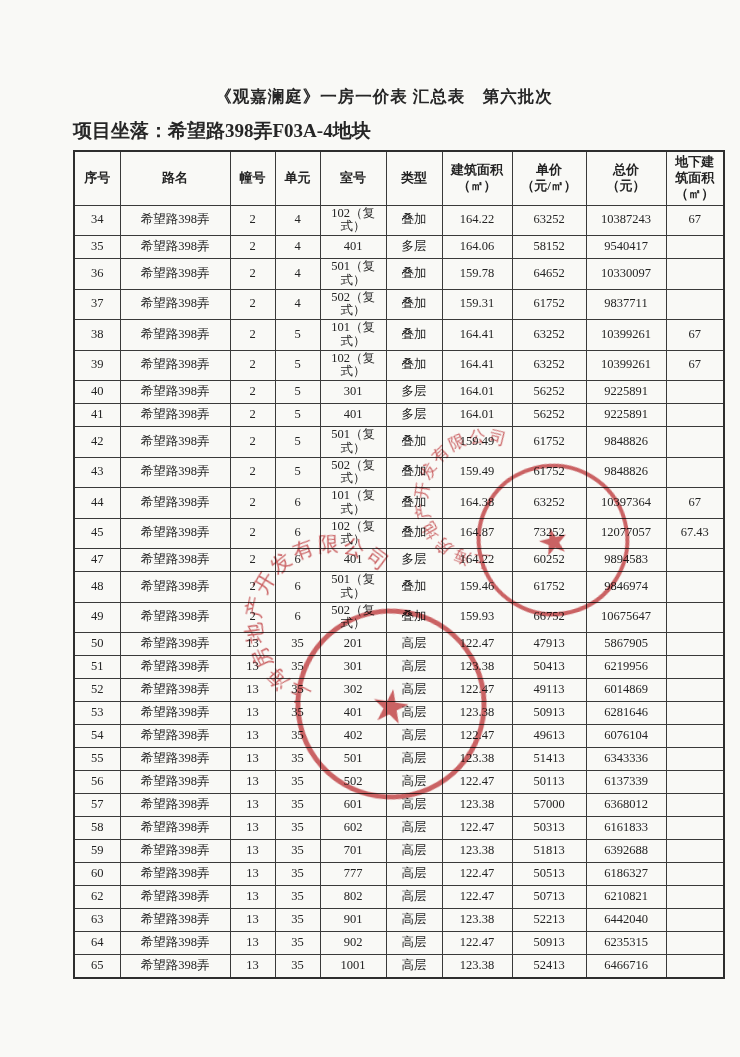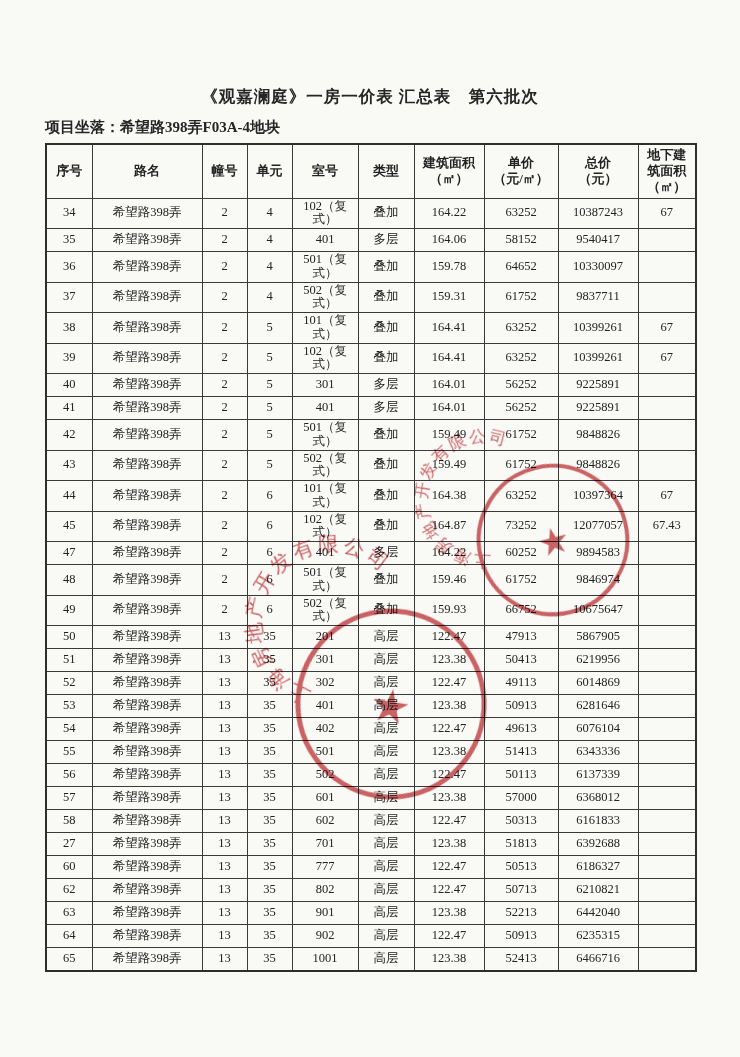--- a/index.html
+++ b/index.html
@@ -7,31 +7,32 @@
   body { font-family: "Liberation Serif", "DejaVu Serif", serif; }
   .page {
     position: relative;
     width: 740px;
     height: 1057px;
     margin: 0 auto;
     background: #f9f9f6;
     color: #262626;
     overflow: hidden;
     box-shadow: 0 0 6px rgba(0,0,0,.2);
+    padding-left: 28px;
   }
   .doc-title {
     margin-top: 86px;
     text-align: center;
     font-size: 16.5px;
     font-weight: bold;
     letter-spacing: 1px;
   }
   .doc-location {
     margin: 10px 16px 6px 45px;
-    font-size: 15px;
+    font-size: 19px;
     font-weight: bold;
   }
   table.price-table {
     margin-left: 45px;
     width: 650px;
     border-collapse: collapse;
     table-layout: fixed;
     border: 2px solid #2e2e2e;
     font-size: 12.5px;
   }
@@ -402,21 +403,21 @@
           <td>13</td>
           <td>35</td>
           <td>602</td>
           <td>高层</td>
           <td>122.47</td>
           <td>50313</td>
           <td>6161833</td>
           <td></td>
         </tr>
         <tr>
-          <td>27</td>
+          <td>59</td>
           <td>希望路398弄</td>
           <td>13</td>
           <td>35</td>
           <td>701</td>
           <td>高层</td>
           <td>123.38</td>
           <td>51813</td>
           <td>6392688</td>
           <td></td>
         </tr>

